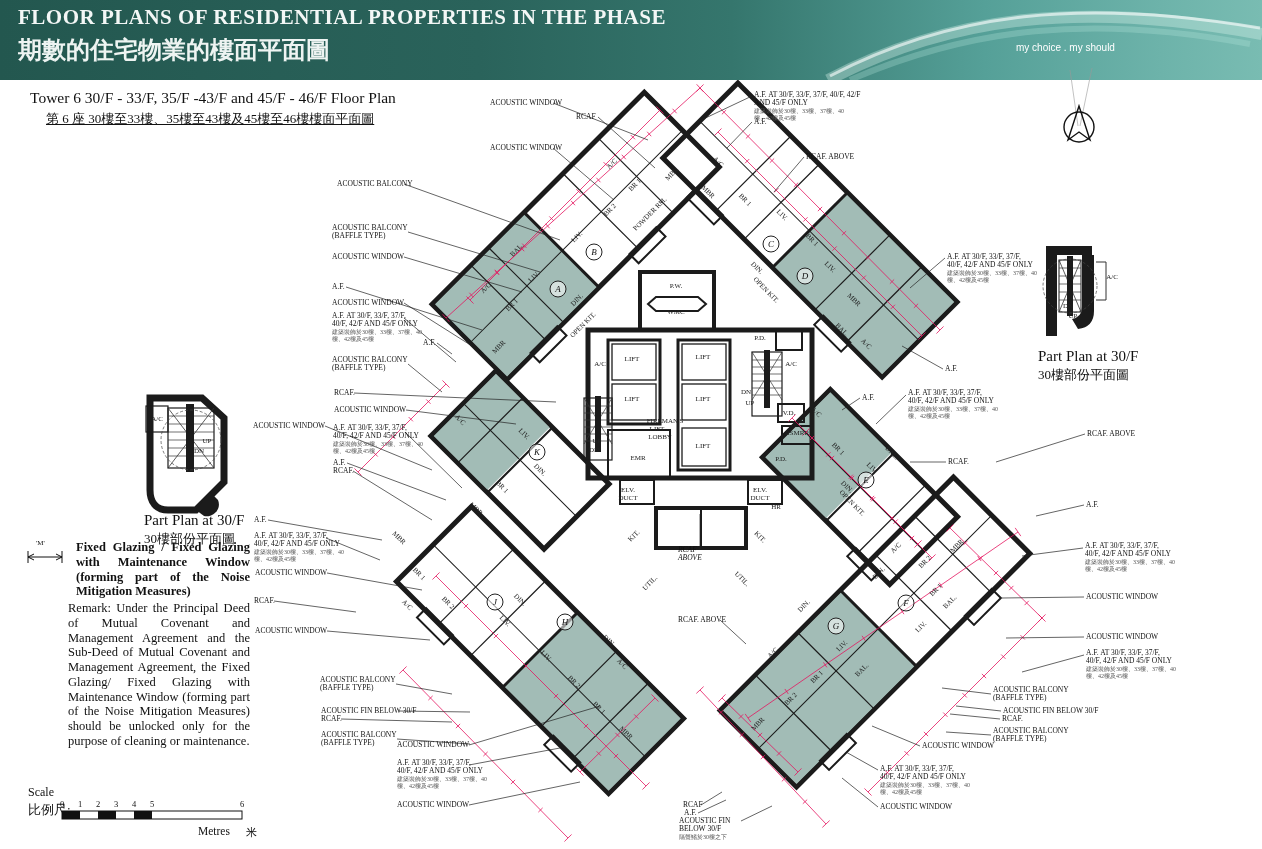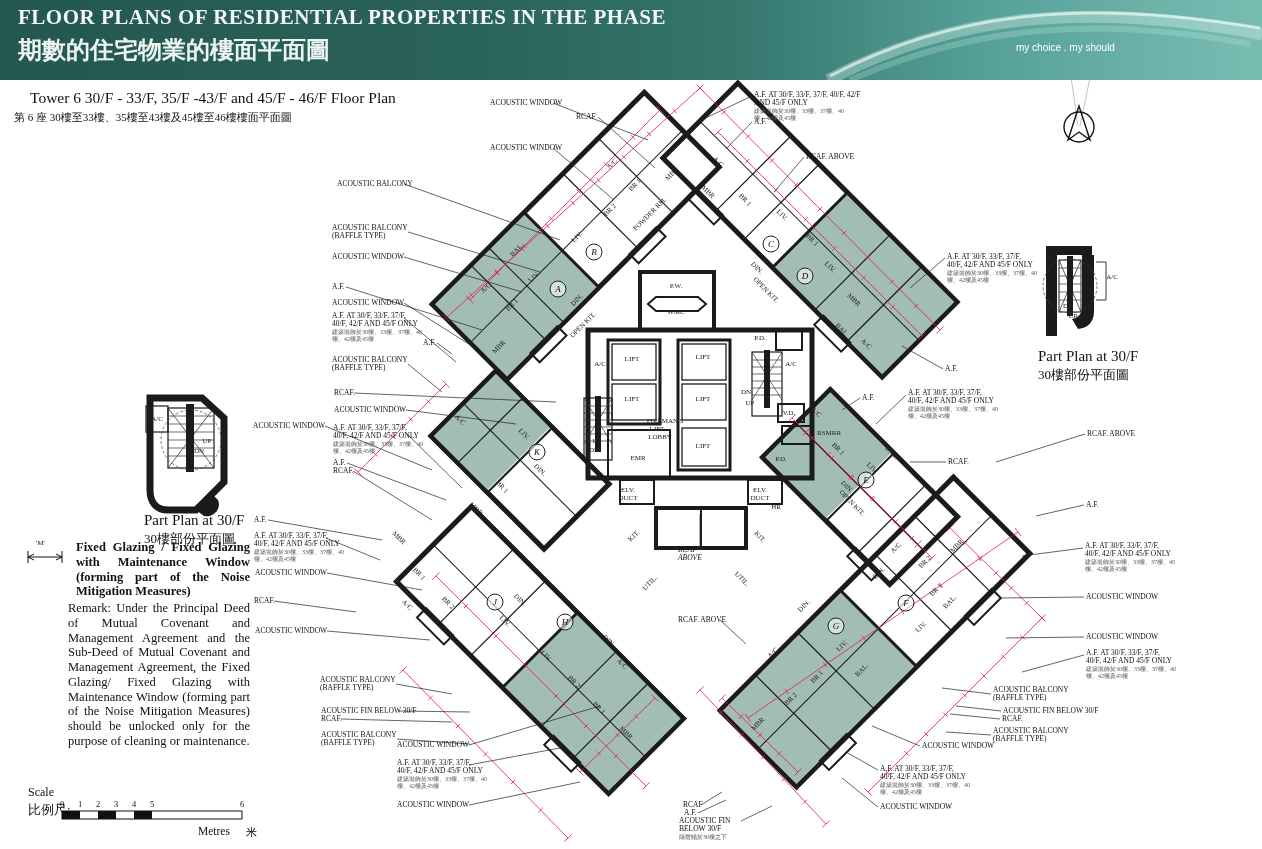--- a/index.html
+++ b/index.html
@@ -9,21 +9,21 @@
   #band{position:absolute;left:0;top:0;width:1262px;height:80px;
         background:linear-gradient(90deg,#23574f 0%,#2a635b 38%,#35766d 58%,#55a098 78%,#6db3aa 92%,#79bcb2 100%);}
   #title-en{position:absolute;left:18px;top:5px;font-size:21px;font-weight:bold;color:#f3f7f6;letter-spacing:.5px;}
   #title-zh{position:absolute;left:18px;top:34px;font-size:24px;font-weight:bold;color:#eef4f2;}
   #tagline{position:absolute;left:1016px;top:42px;font-family:"Liberation Sans",sans-serif;font-size:10px;color:#fff;white-space:nowrap;}
   #logo{position:absolute;left:1014px;top:50px;font-family:"Liberation Sans",sans-serif;font-weight:900;
         font-size:62px;letter-spacing:-4px;color:#fbfbfb;text-shadow:0 0 2px rgba(90,120,115,.55);line-height:.9;}
   #logo .big{font-size:76px;vertical-align:-6px;}
   
   #sub-en{position:absolute;left:30px;top:89px;font-size:15.5px;}
-  #sub-zh{position:absolute;left:14px;top:110px;font-size:11px;}
+  #sub-zh{position:absolute;left:46px;top:110px;font-size:13px;text-decoration:underline;}
   
   .cap-en{position:absolute;font-size:15px;}
   .cap-zh{position:absolute;font-size:13px;}
   
   #legend{position:absolute;left:28px;top:540px;width:222px;}
   #m-label{position:absolute;left:36px;top:539px;font-size:7px;}
   .lg-head{margin-left:48px;font-size:12.5px;font-weight:bold;text-align:justify;line-height:1.18;}
   .lg-body{margin-left:40px;font-size:12.5px;text-align:justify;line-height:1.18;margin-top:2px;}
   .lg-zh{margin-left:40px;font-size:10.5px;text-align:justify;line-height:1.3;margin-top:2px;}
   
@@ -464,21 +464,21 @@
       <div class="rlabel" style="position: absolute; left: 638px; top: 458px;">EMR</div>
       <div class="rlabel" style="position: absolute; left: 703px; top: 357px;">LIFT</div>
       <div class="rlabel" style="position: absolute; left: 703px; top: 399px;">LIFT</div>
       <div class="rlabel" style="position: absolute; left: 703px; top: 446px;">LIFT</div>
       <div class="rlabel" style="position: absolute; left: 665px; top: 421px;">FIREMAN'S</div>
       <div class="rlabel" style="position: absolute; left: 657px; top: 429px;">LIFT</div>
       <div class="rlabel" style="position: absolute; left: 660px; top: 437px;">LOBBY</div>
       <div class="rlabel" style="position: absolute; left: 600px; top: 364px;">A/C</div>
       <div class="rlabel" style="position: absolute; left: 791px; top: 364px;">A/C</div>
       <div class="rlabel" style="position: absolute; left: 789px; top: 413px;">V.D.</div>
-      <div class="rlabel" style="position: absolute; left: 797px; top: 433px; margin-left: 32px;">RSMRR</div>
+      <div class="rlabel" style="position: absolute; left: 797px; top: 433px;">RSMRR</div>
       <div class="rlabel" style="position: absolute; left: 760px; top: 338px;">P.D.</div>
       <div class="rlabel" style="position: absolute; left: 781px; top: 459px;">P.D.</div>
       <div class="rlabel" style="position: absolute; left: 628px; top: 490px;">ELV.</div>
       <div class="rlabel" style="position: absolute; left: 628px; top: 498px;">DUCT</div>
       <div class="rlabel" style="position: absolute; left: 760px; top: 490px;">ELV.</div>
       <div class="rlabel" style="position: absolute; left: 760px; top: 498px;">DUCT</div>
       <div class="rlabel" style="position: absolute; left: 776px; top: 507px;">HR</div>
       <div class="rlabel" style="position: absolute; left: 597px; top: 441px;">UP</div>
       <div class="rlabel" style="position: absolute; left: 594px; top: 450px;">DN</div>
       <div class="rlabel" style="position: absolute; left: 746px; top: 392px;">DN</div>

